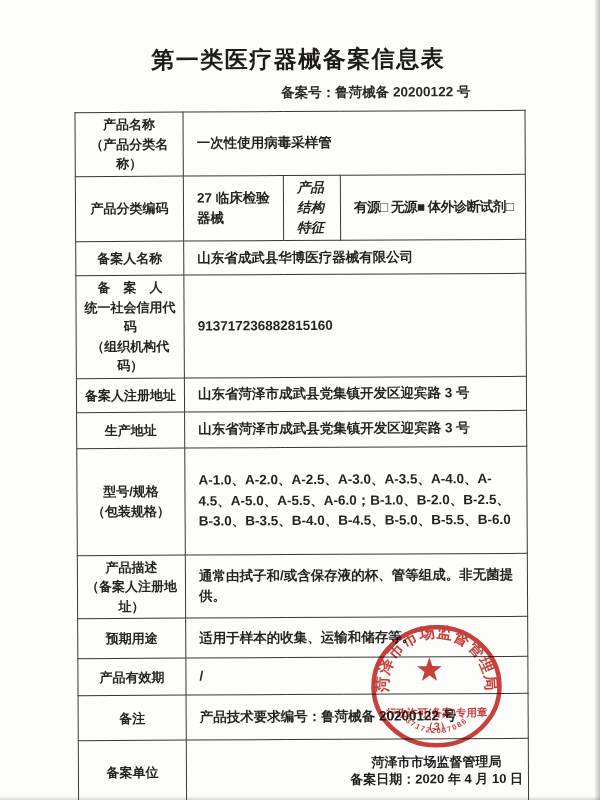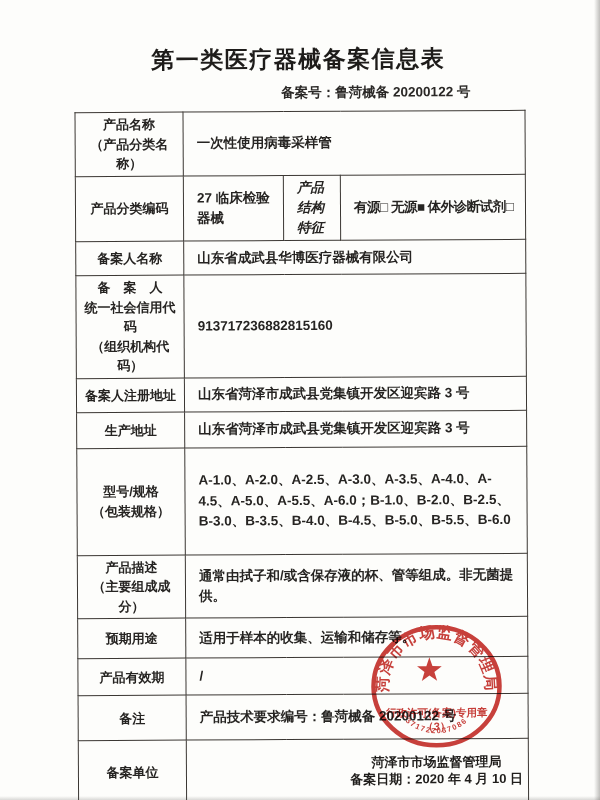--- a/index.html
+++ b/index.html
@@ -139,21 +139,21 @@
       <th>
         <span class="lbl-line">型号/规格</span>
         <span class="lbl-line">（包装规格）</span>
       </th>
       <td colspan="3" class="models-cell">A-1.0、A-2.0、A-2.5、A-3.0、A-3.5、A-4.0、A-4.5、A-5.0、A-5.5、A-6.0；B-1.0、B-2.0、B-2.5、B-3.0、B-3.5、B-4.0、B-4.5、B-5.0、B-5.5、B-6.0</td>
     </tr>
 
     <tr style="height:58px">
       <th>
         <span class="lbl-line">产品描述</span>
-        <span class="lbl-line">（主要组成成分）</span>
+        <span class="lbl-line">（备案人注册地址）</span>
       </th>
       <td colspan="3" class="desc-cell">通常由拭子和/或含保存液的杯、管等组成。非无菌提供。</td>
     </tr>
 
     <tr style="height:40px">
       <th>预期用途</th>
       <td colspan="3">适用于样本的收集、运输和储存等。</td>
     </tr>
 
     <tr style="height:37px">

